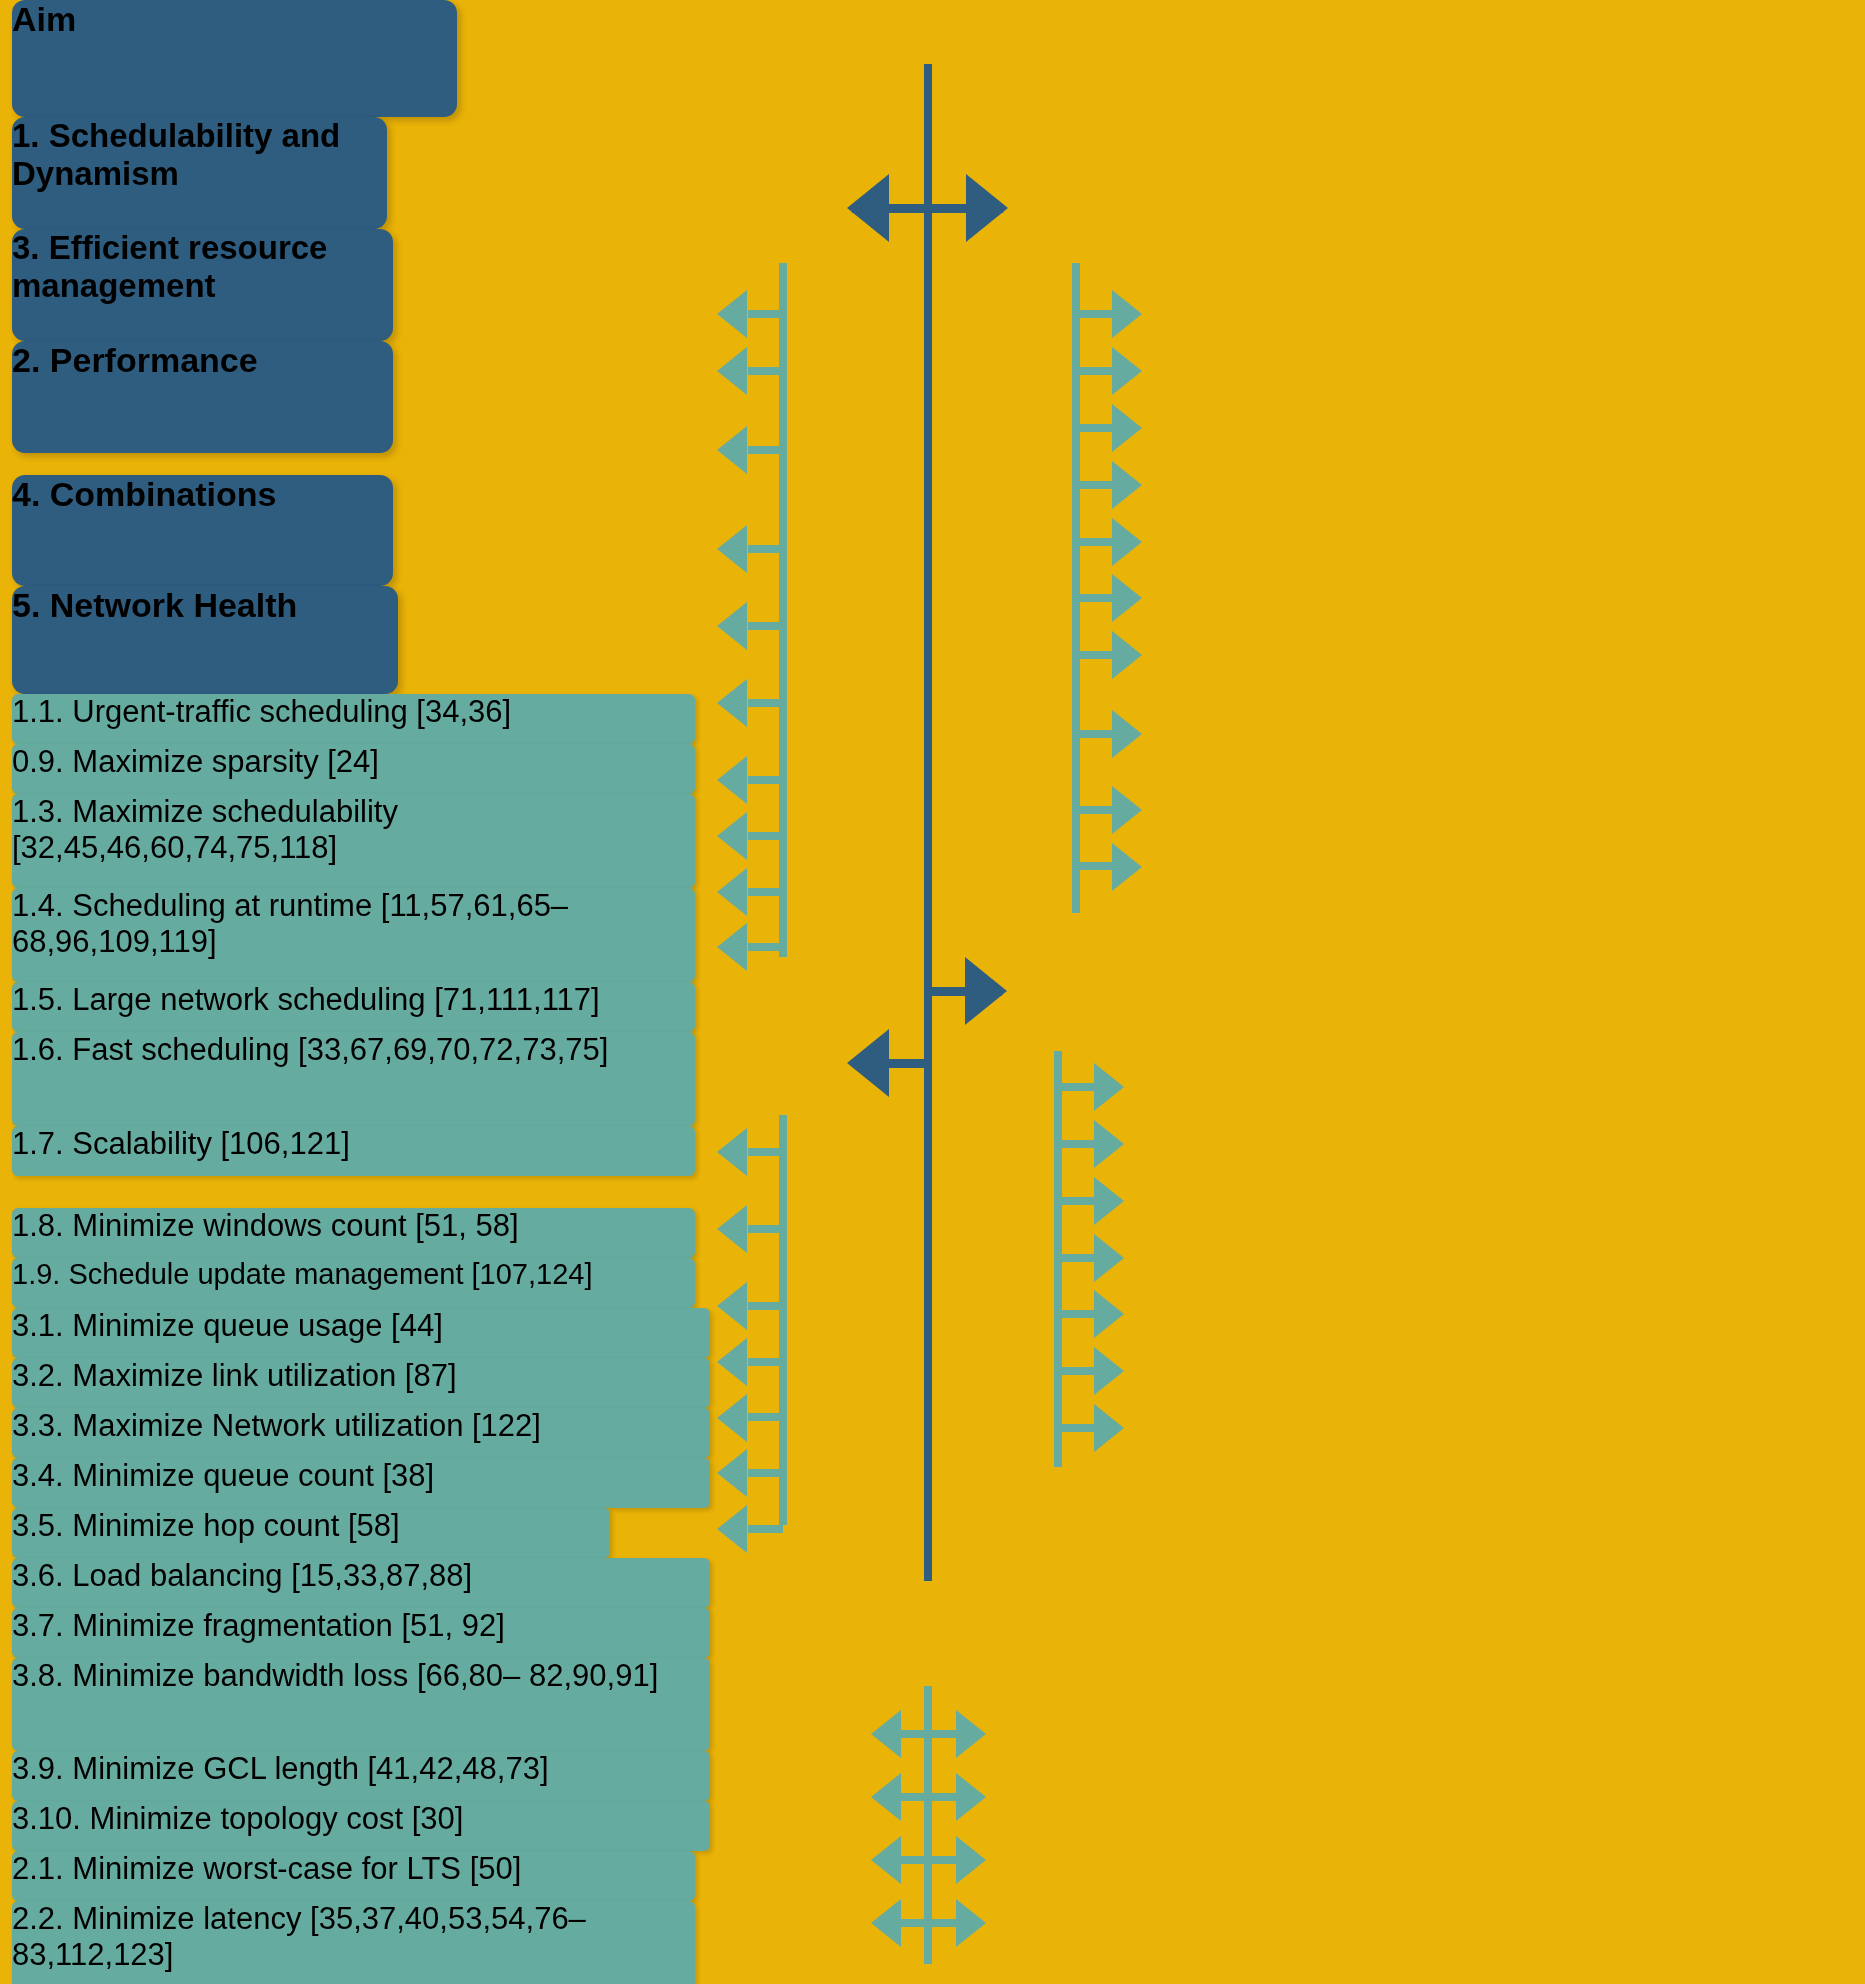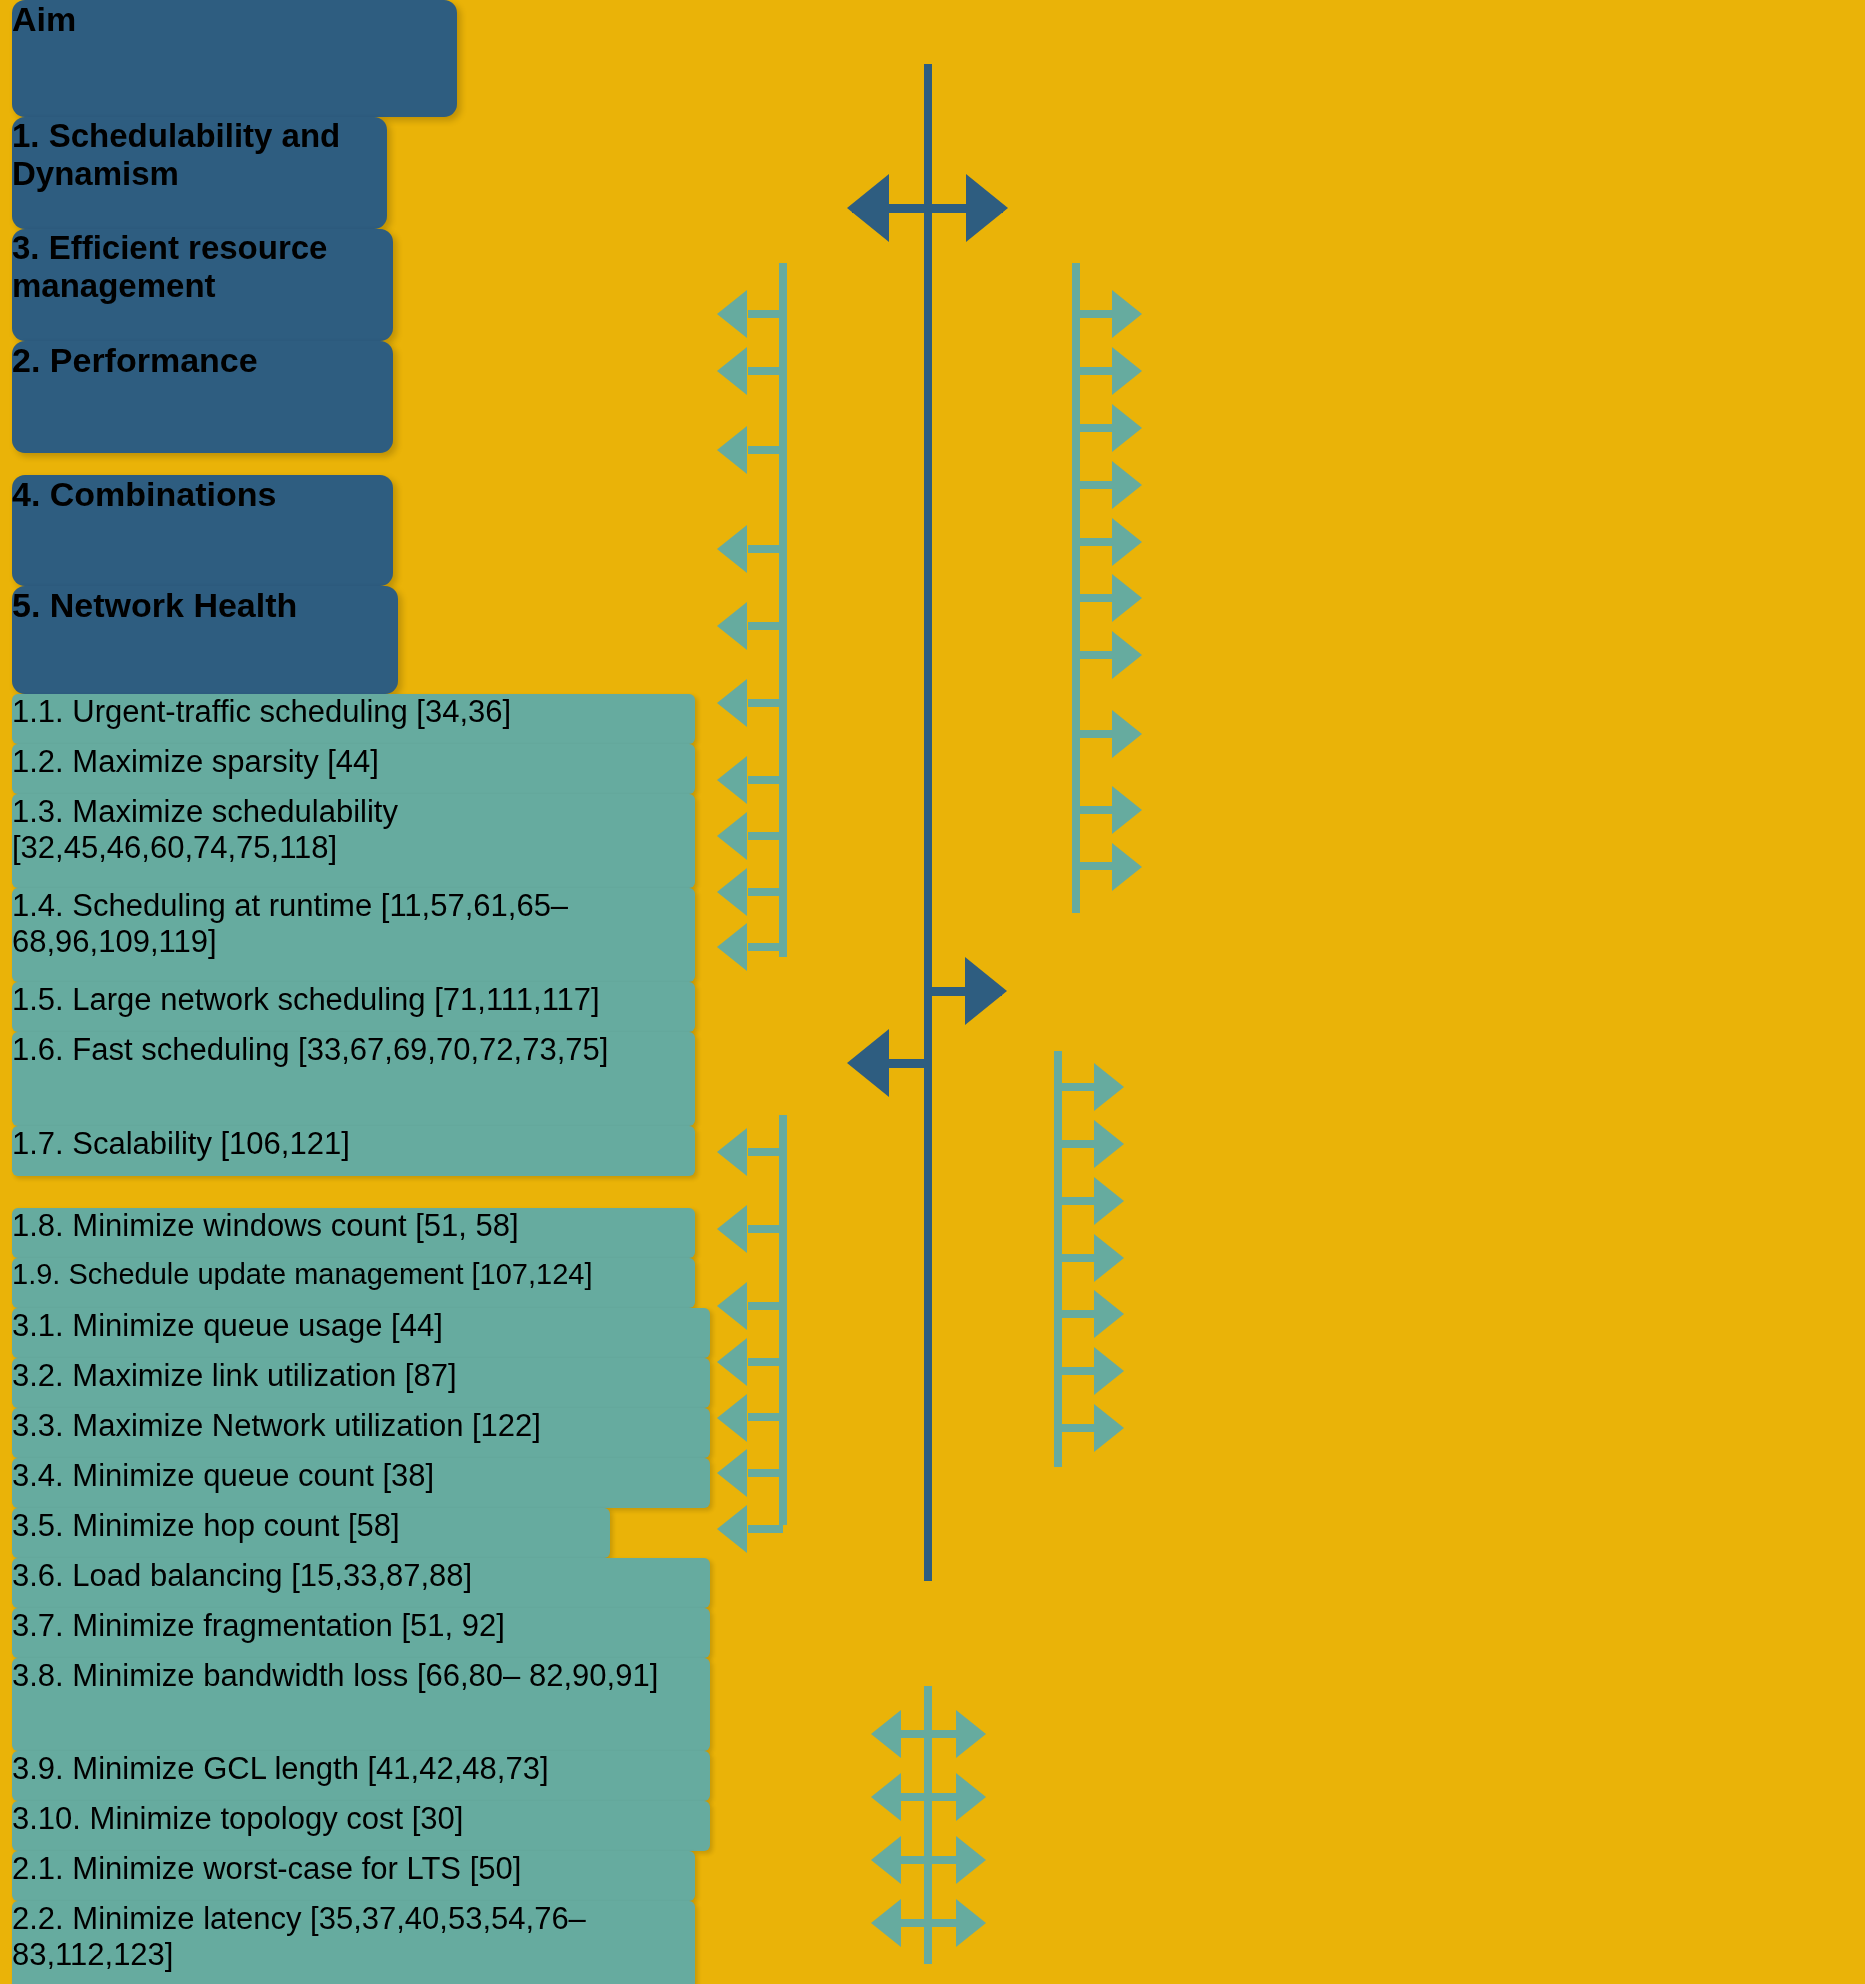--- a/index.html
+++ b/index.html
@@ -110,21 +110,21 @@
 
   <div class="line green" style="left:779px; top:263px; width:8.2px; height:694px;"></div>
 
   <div class="leaf" style="left:20px; top:290px; width:683px; height:50px;">
     <span>1.1. Urgent-traffic scheduling [34,36]</span>
   </div>
   <div class="ah left green" style="left:717px; top:290px;"></div>
   <div class="line green" style="left:748px; top:310px; width:35px; height:8.2px;"></div>
 
   <div class="leaf" style="left:20px; top:347px; width:683px; height:50px;">
-    <span>1.2. Maximize sparsity [44]</span>
+    <span>0.9. Maximize sparsity [24]</span>
   </div>
   <div class="ah left green" style="left:717px; top:347px;"></div>
   <div class="line green" style="left:748px; top:367px; width:35px; height:8.2px;"></div>
 
   <div class="leaf" style="left:20px; top:403px; width:683px; height:94px; flex-direction:column;">
     <span>1.3. Maximize</span>
     <span>schedulability [32,45,46,60,74,75,118]</span>
   </div>
   <div class="ah left green" style="left:717px; top:426px;"></div>
   <div class="line green" style="left:748px; top:446px; width:35px; height:8.2px;"></div>

